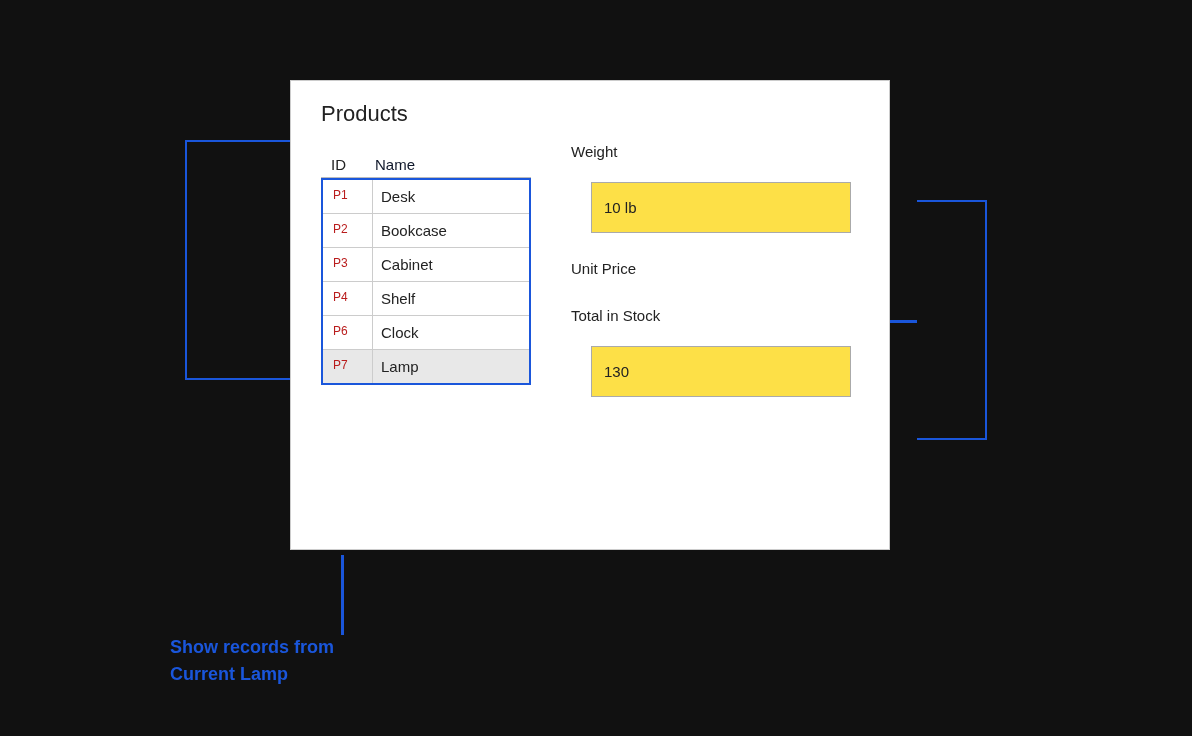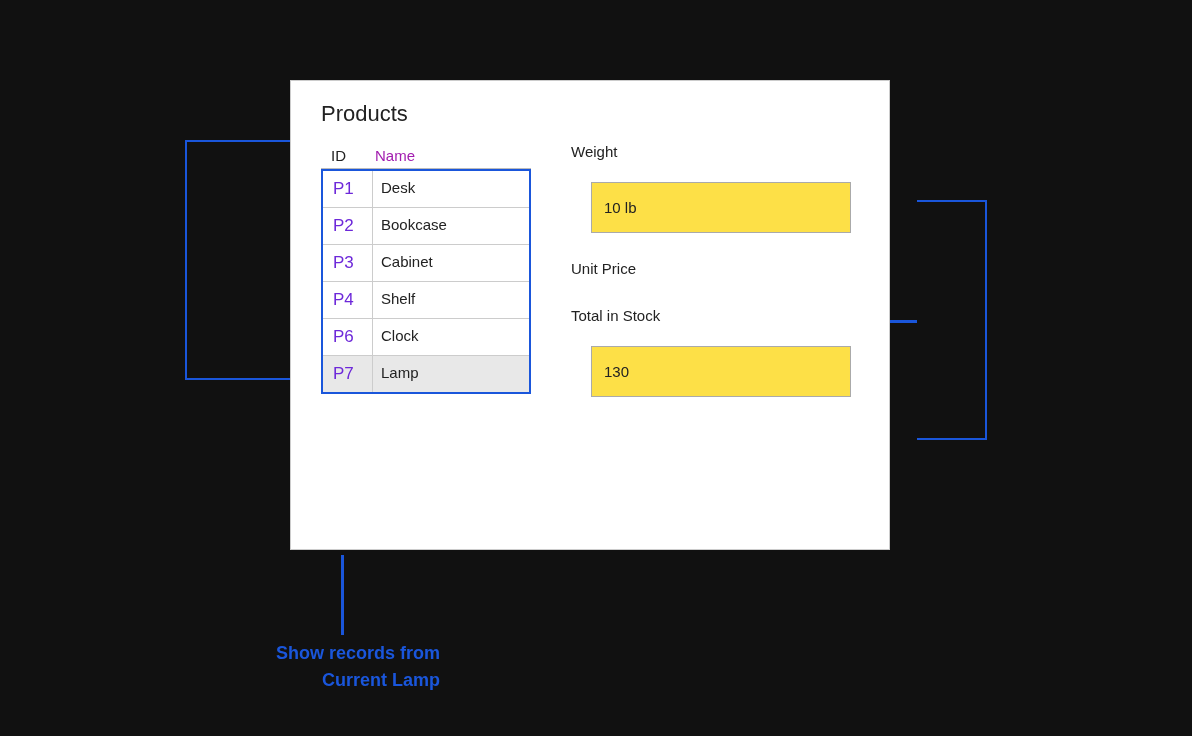--- a/index.html
+++ b/index.html
@@ -64,42 +64,42 @@
 
     .col-id {
       width: 50px;
       padding-left: 10px;
       font-size: 15px;
       color: #222;
     }
 
     .col-name {
       font-size: 15px;
-      color: #a21caf;
+      color: #0f172a;
       padding-left: 4px;
     }
 
     .table-row {
       display: flex;
       border-bottom: 1px solid #ccc;
     }
 
     .table-row:last-child {
       border-bottom: none;
     }
 
     .table-row.highlighted {
       background: #e8e8e8;
     }
 
     .cell-id {
       width: 50px;
       padding: 8px 4px 8px 10px;
-      font-size: 17px;
-      color: #6d28d9;
+      font-size: 12px;
+      color: #b91c1c;
       border-right: 1px solid #ccc;
     }
 
     .cell-name {
       padding: 8px 20px 8px 8px;
       font-size: 15px;
       color: #222;
       min-width: 130px;
     }
 
@@ -182,23 +182,23 @@
       top: 555px;
       left: 341px;
       width: 2.5px;
       height: 80px;
       background: #1a56db;
     }
 
     
     .show-records {
       position: absolute;
-      bottom: 42px;
+      bottom: 48px;
       left: 170px;
-      text-align: right;
+      text-align: left;
       width: 270px;
       margin-top: 24px;
     }
 
     .show-records-text {
       font-size: 18px;
       font-weight: bold;
       color: #1a56db;
       line-height: 1.5;
     }

